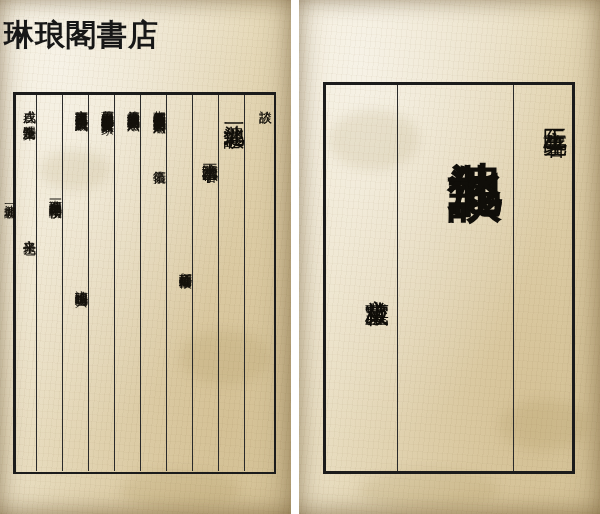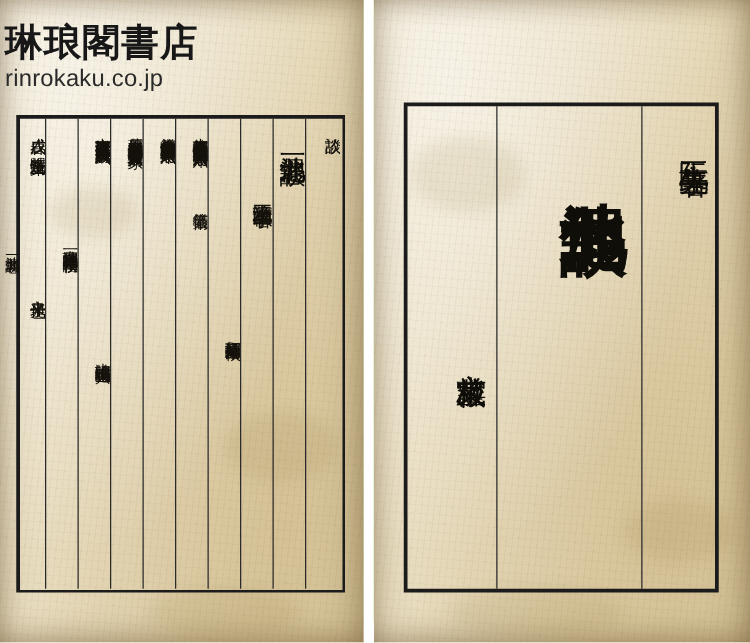--- a/index.html
+++ b/index.html
@@ -10,21 +10,21 @@
   body {
     width: 600px;
     height: 514px;
     font-family: "DejaVu Sans", sans-serif;
     overflow: hidden;
   }
   #stage {
     position: relative;
     width: 600px;
     height: 498px;
-    background: #84cc16;
+    background: #0369a1;
   }
 
   
   .page {
     position: absolute;
     top: 0;
     height: 514px;
     overflow: hidden;
     background: #e7dcc0;
   }
@@ -209,21 +209,20 @@
     <div class="vcol small" style="left:40px; top:190px; height:278px; width:22px;">進興珂鳴第一是年禮闈榜俟</div>
 
     <div class="vcol small" style="left:66px; top:100px; height:170px; width:22px;">出雍視覆武江南丁酉貢士以古文詩賦成武</div>
 
     <div class="vcol small" style="left:16px; top:100px; height:120px; width:20px;">戊戌春　特賜進士及第</div>
 
     <div class="vcol small" style="left:16px; top:230px; height:90px; width:20px;">辛未光子也</div>
 
     <div class="logo">
       <div class="logo-cjk">琳琅閣書店</div>
-      <div class="logo-url">rinrokaku.co.jp</div>
     </div>
   </div>
 
   <div class="gutter"></div>
 
   <div class="page right">
     <div class="paper"></div>
     <div class="edge-shade"></div>
 
     <div class="blob" style="left:30px;top:110px;width:90px;height:60px;"></div>

